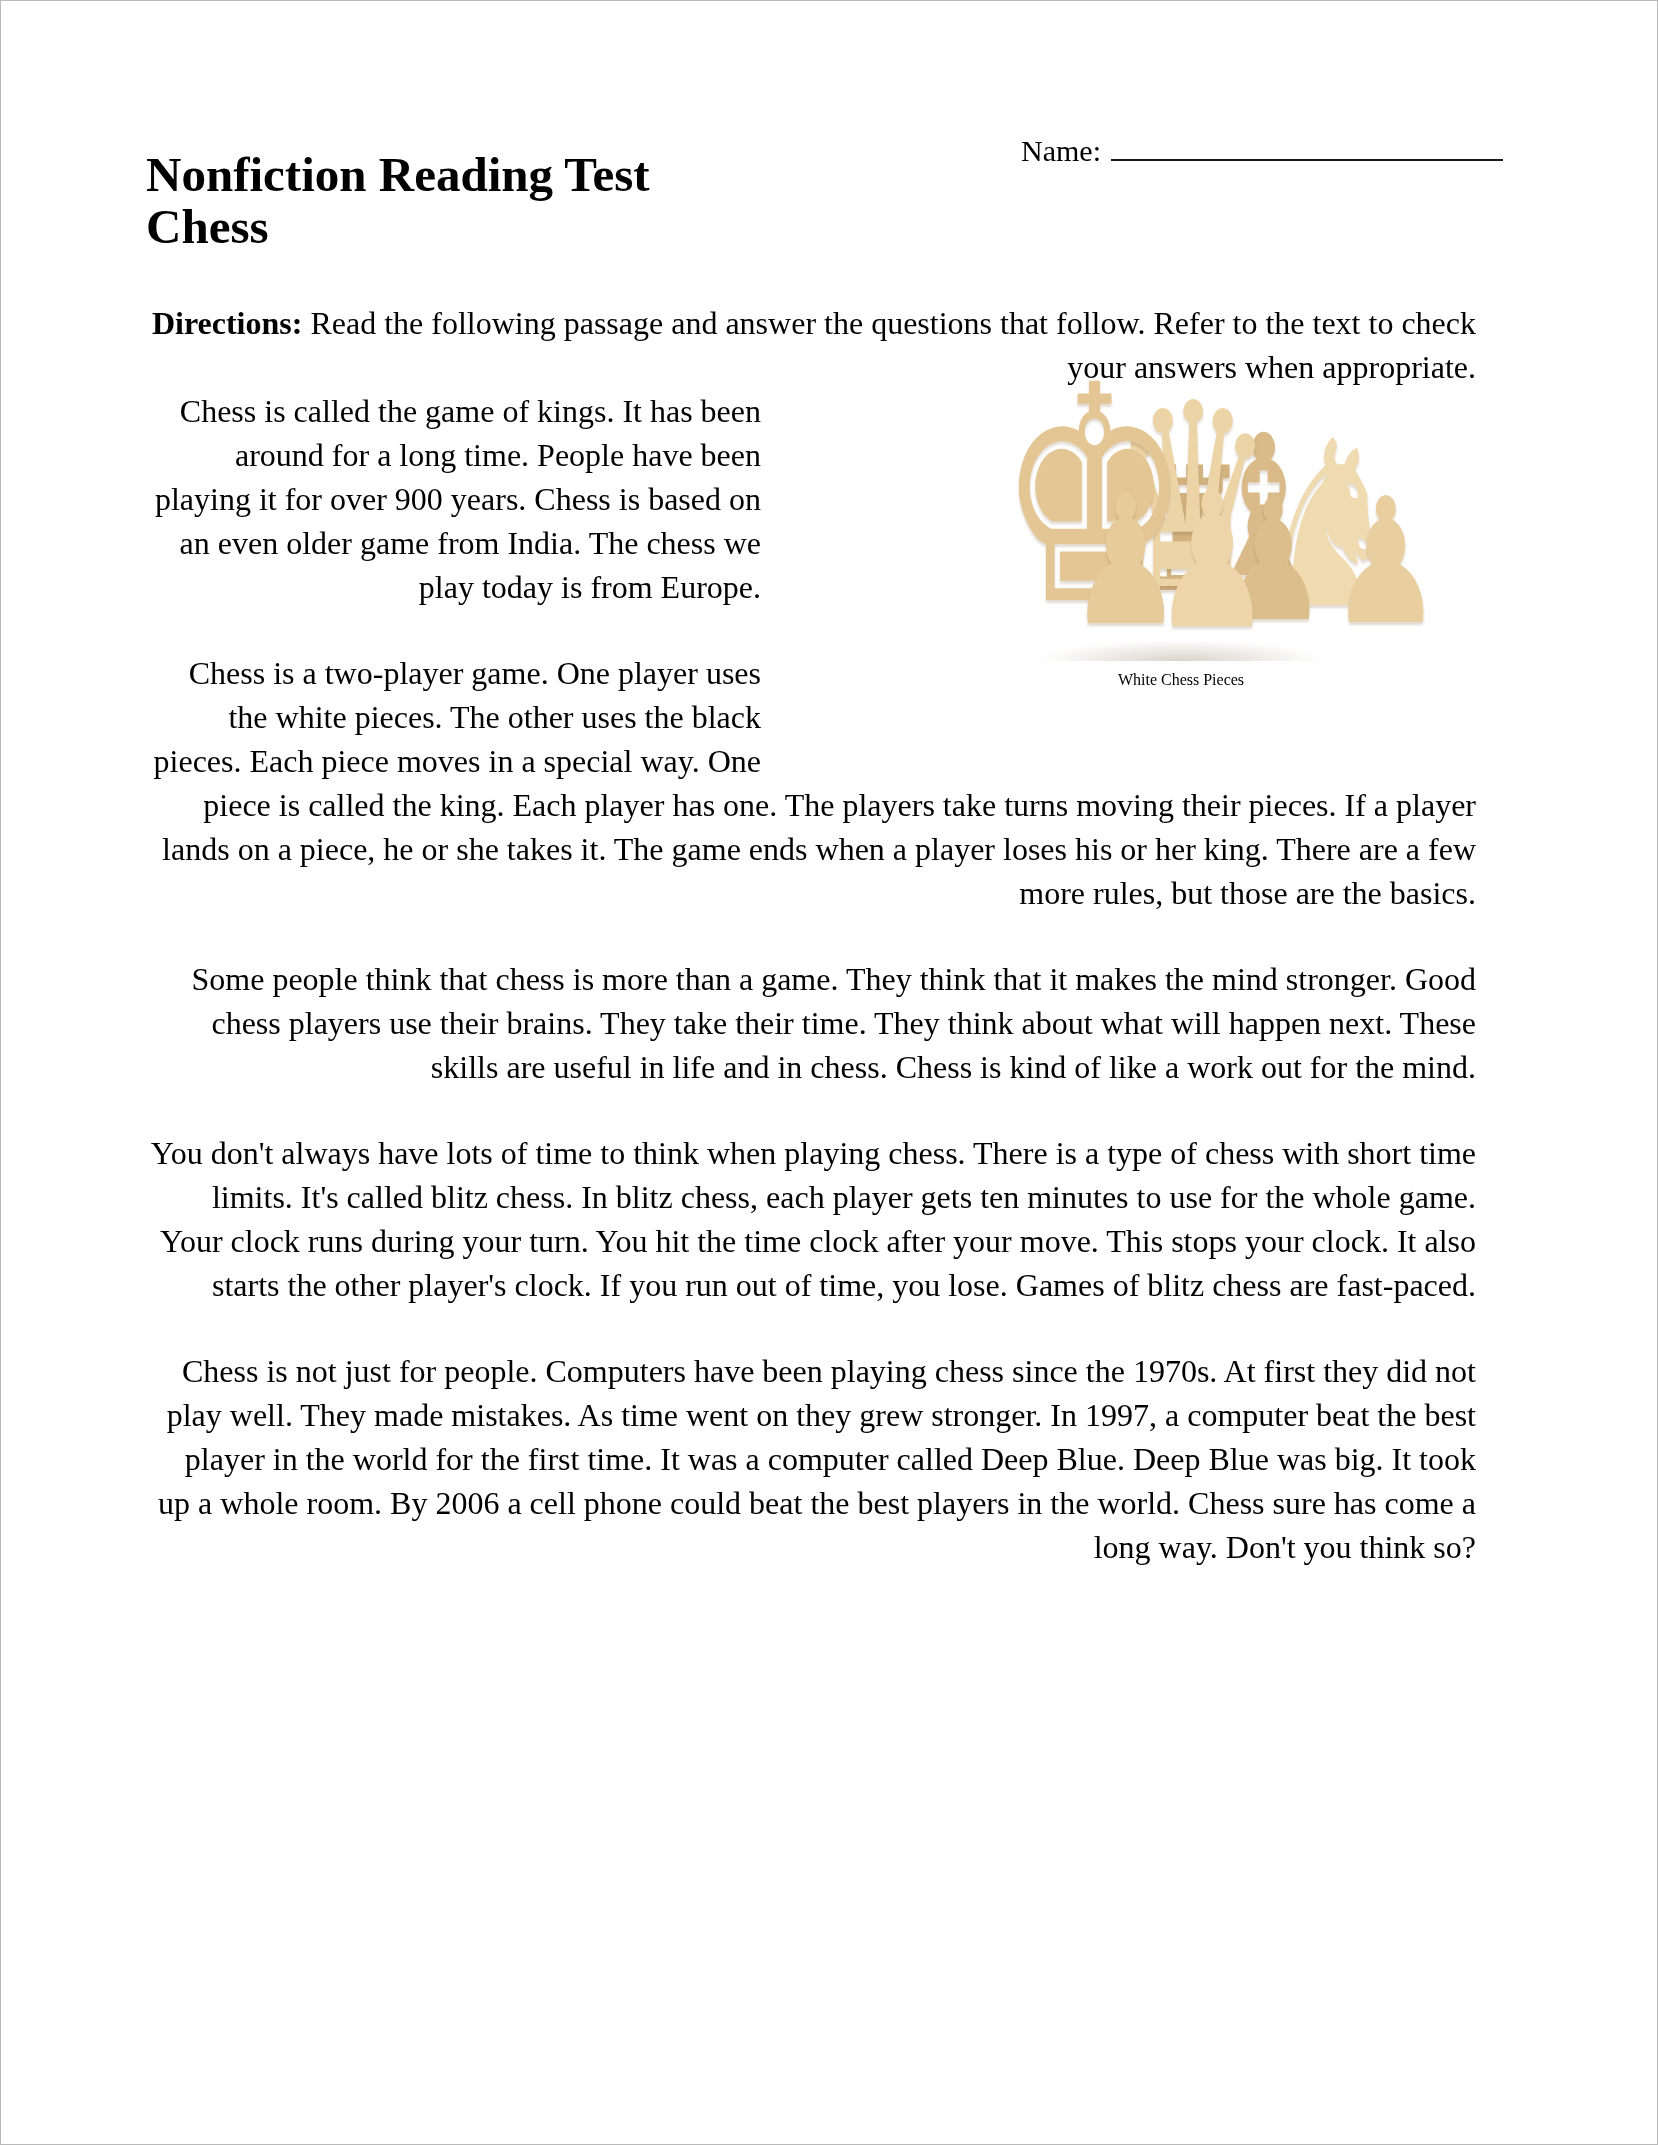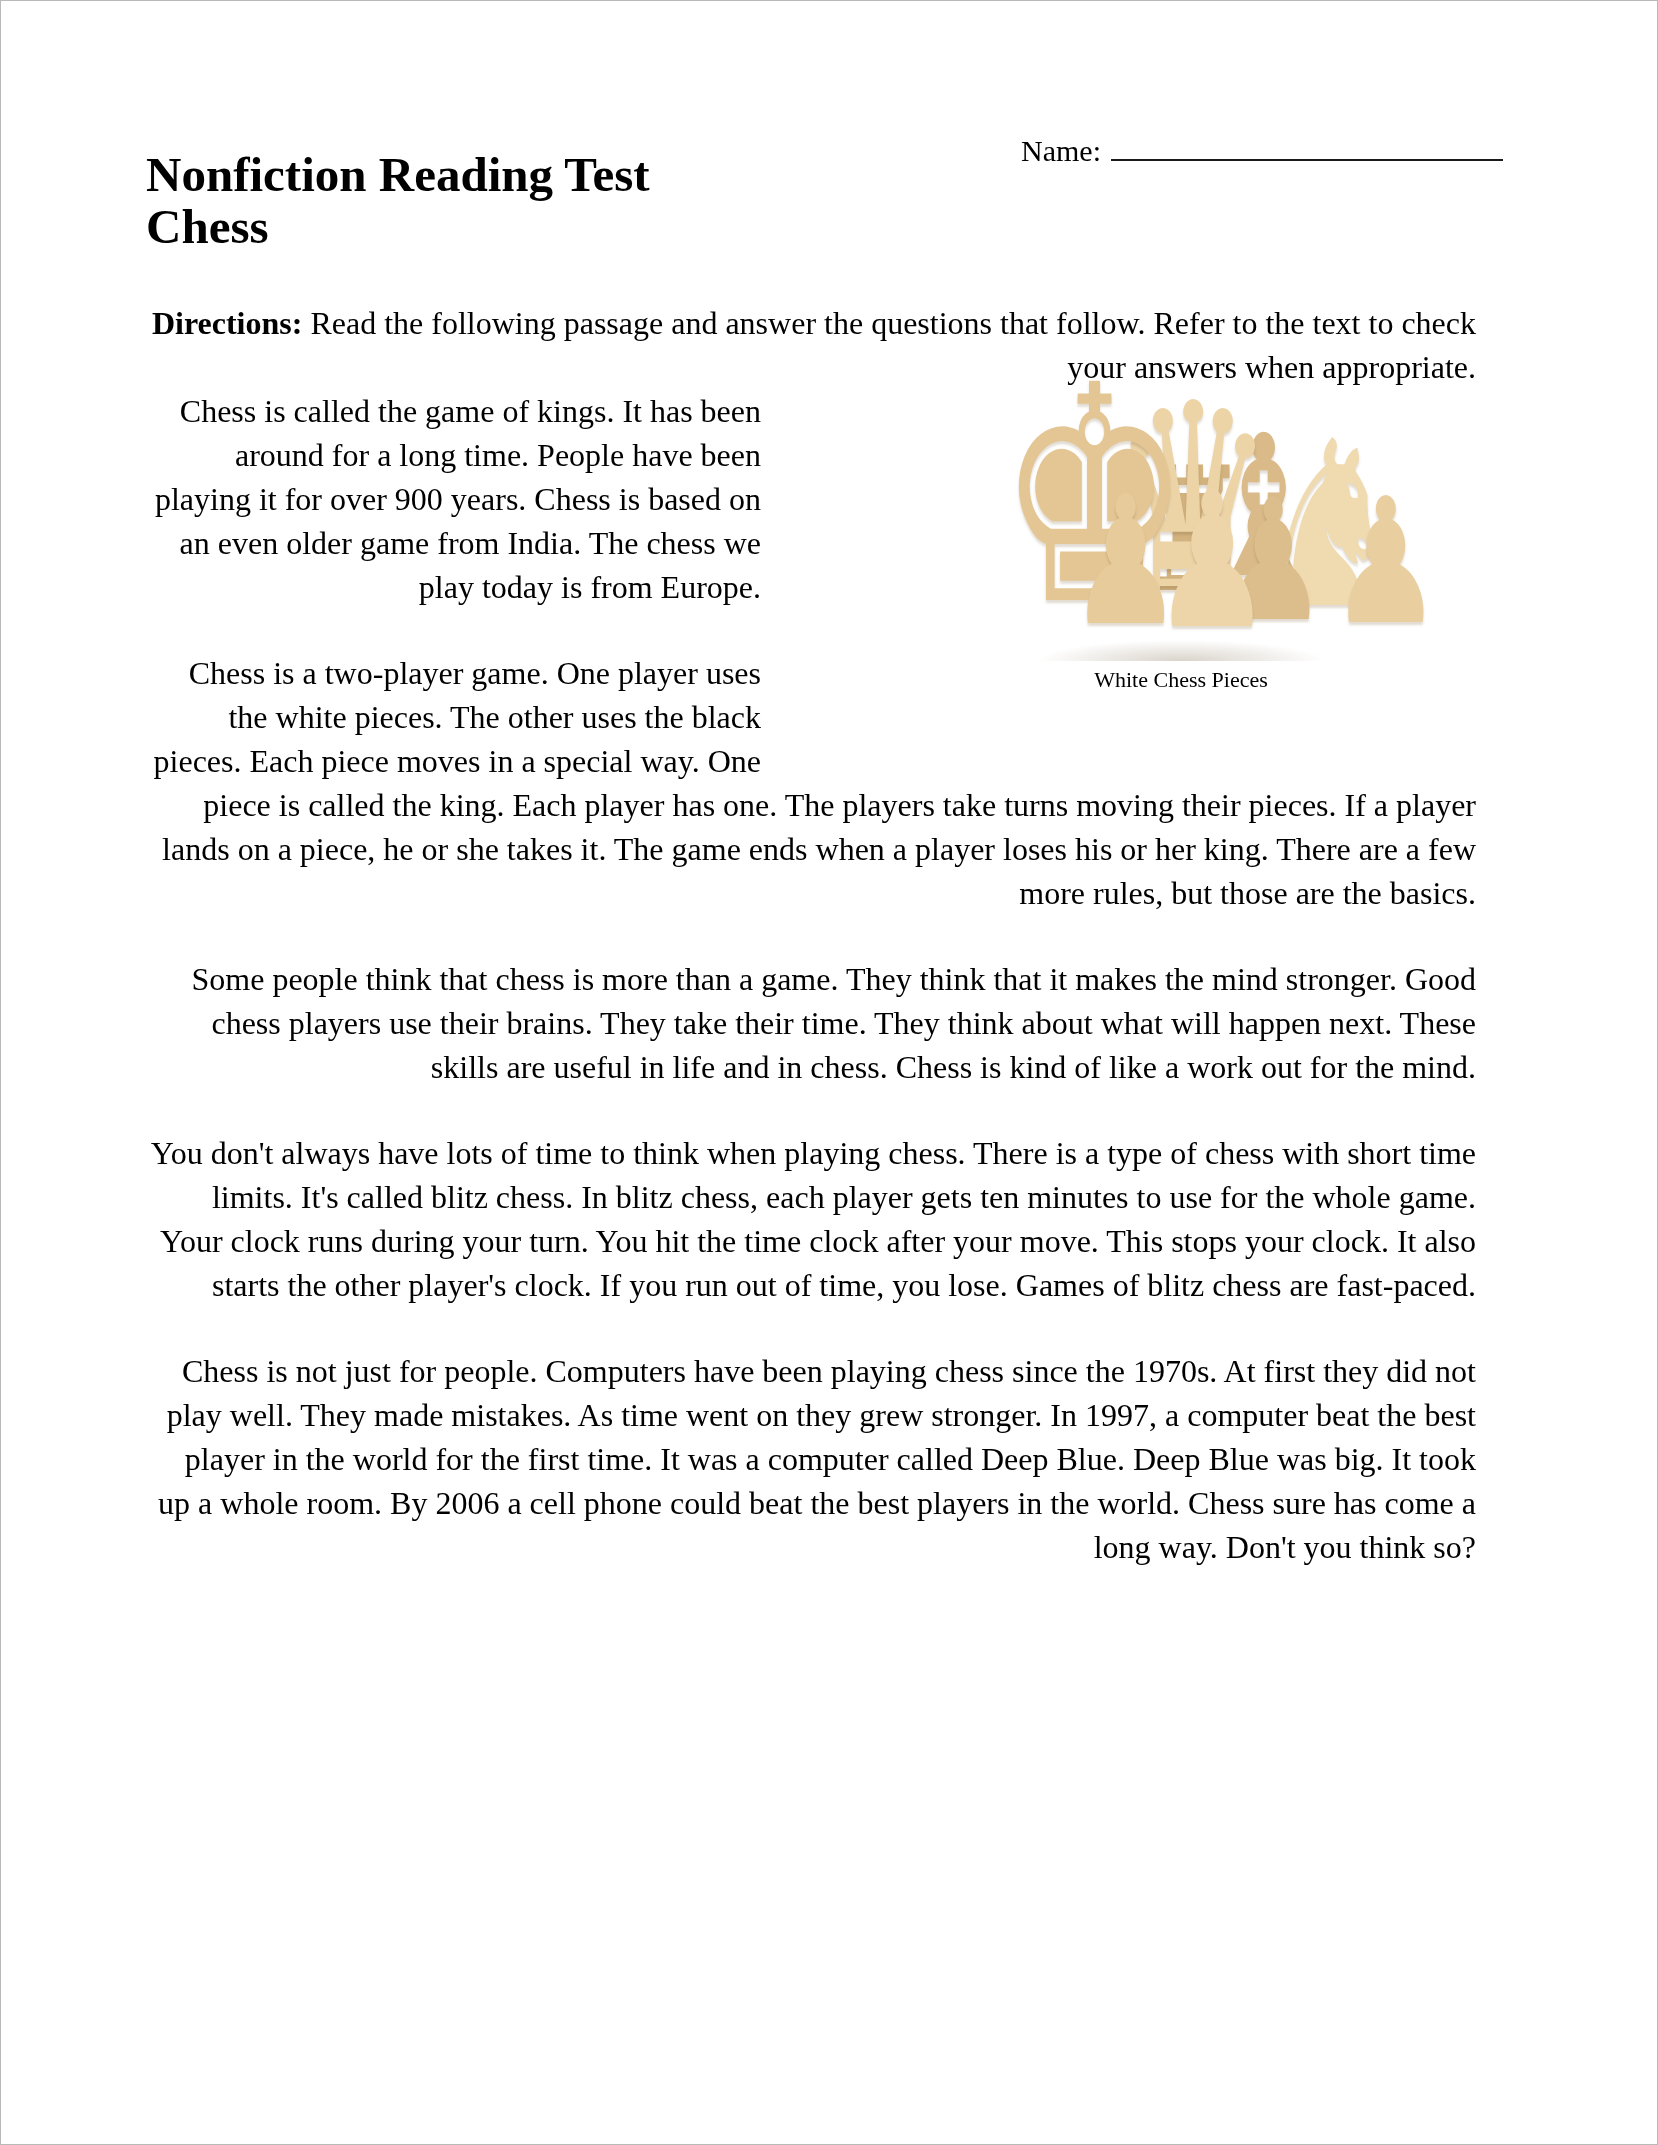--- a/index.html
+++ b/index.html
@@ -95,21 +95,21 @@
     position: absolute;
     left: 10px; right: 10px; bottom: -4px;
     height: 30px;
     background: radial-gradient(ellipse 50% 100% at 50% 100%,
                 rgba(130, 110, 80, 0.30), rgba(130, 110, 80, 0) 70%);
     z-index: 0;
   }
   .fig-caption {
     margin-top: 10px;
     text-align: center;
-    font-size: 22px;
+    font-size: 16px;
     line-height: 26px;
   }
 </style>
 </head>
 <body>
 
 <div class="page">
 
   <div class="name-row">
     <span>Name:</span><span class="name-blank"></span>

